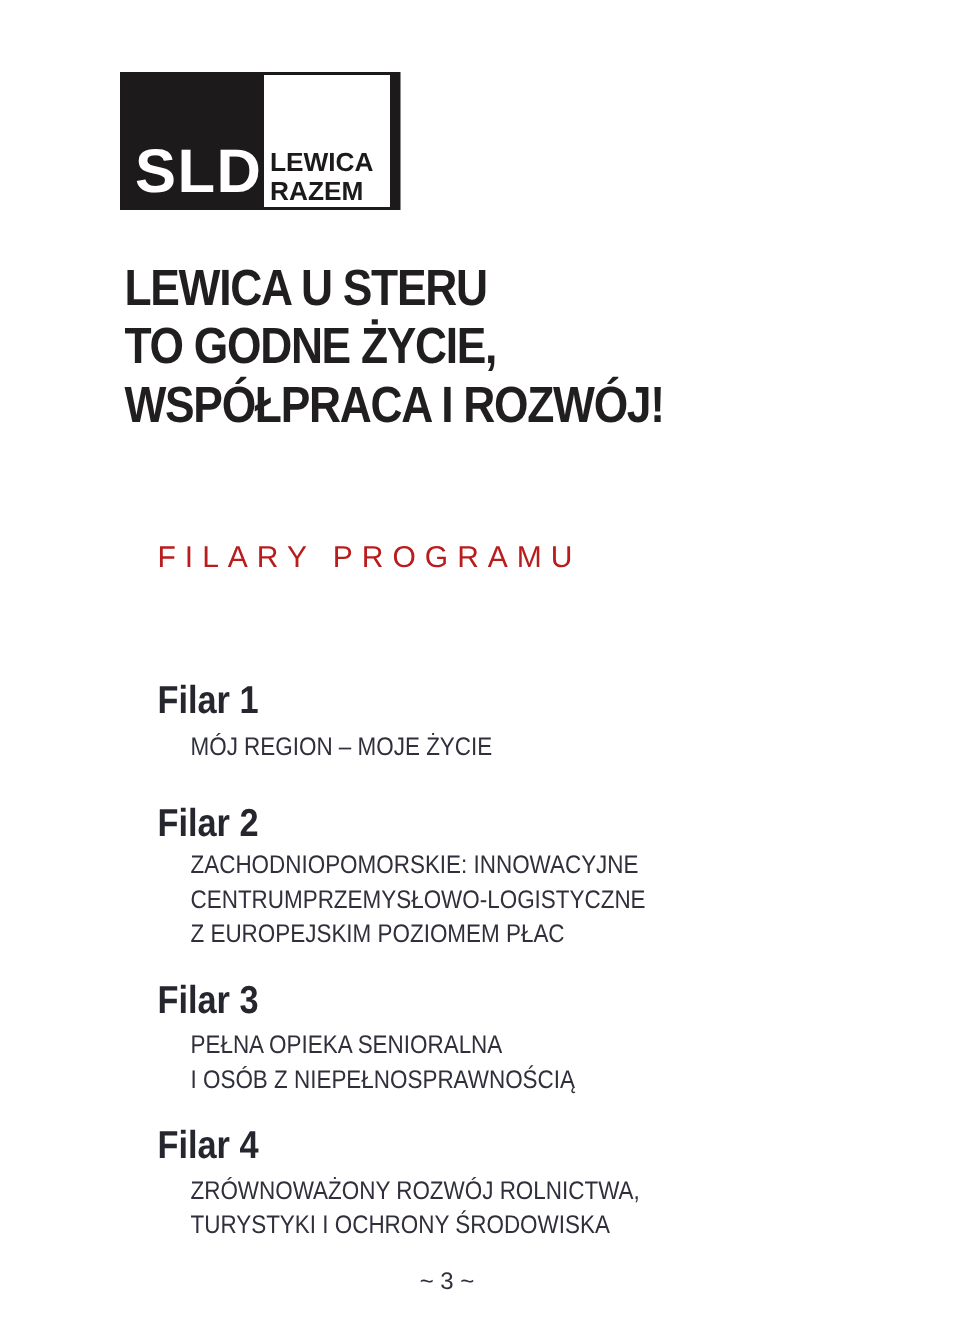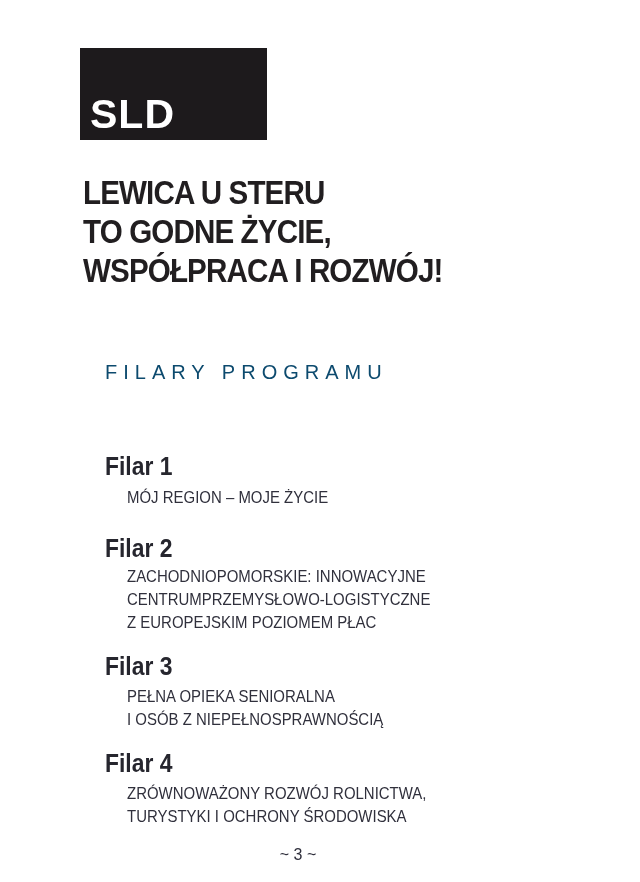--- a/index.html
+++ b/index.html
@@ -69,21 +69,21 @@
 
   
   .section-title {
     position: absolute;
     left: 57px;
     top: 358px;
     font-weight: 400;
     font-size: 20px;
     line-height: 28px;
     letter-spacing: 6px;
-    color: #0c4a6e;
+    color: #b91c1c;
     white-space: nowrap;
   }
 
   
   .pillar-title {
     position: absolute;
     left: 57px;
     font-weight: 700;
     font-size: 26px;
     line-height: 30px;
@@ -120,20 +120,26 @@
     color: #2f2f3c;
   }
 </style>
 </head>
 <body>
 
 <div class="page">
 
   <div class="logo">
     <span class="logo-sld">SLD</span>
+    <div class="logo-whitebox">
+      <div class="logo-sub">
+        <div>LEWICA</div>
+        <div>RAZEM</div>
+      </div>
+    </div>
   </div>
 
   <div class="headline">
     <div>LEWICA U STERU</div>
     <div>TO GODNE ŻYCIE,</div>
     <div>WSPÓŁPRACA I ROZWÓJ!</div>
   </div>
 
   <div class="section-title">
     <div>FILARY PROGRAMU</div>

